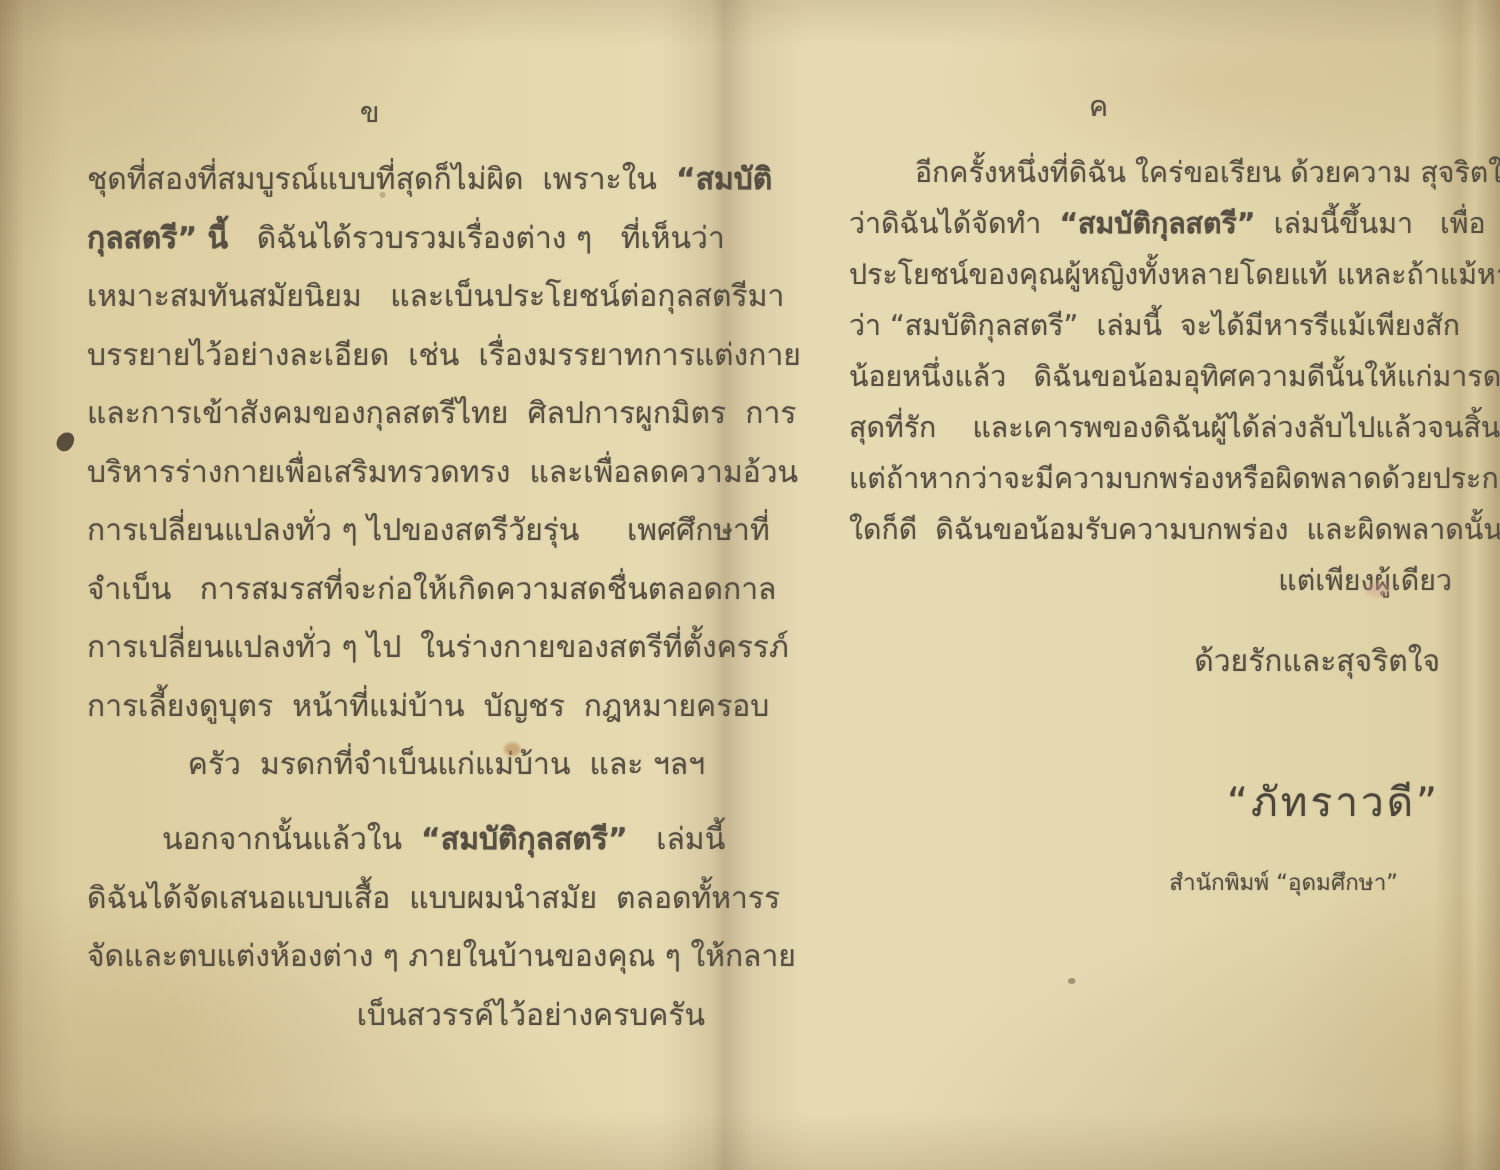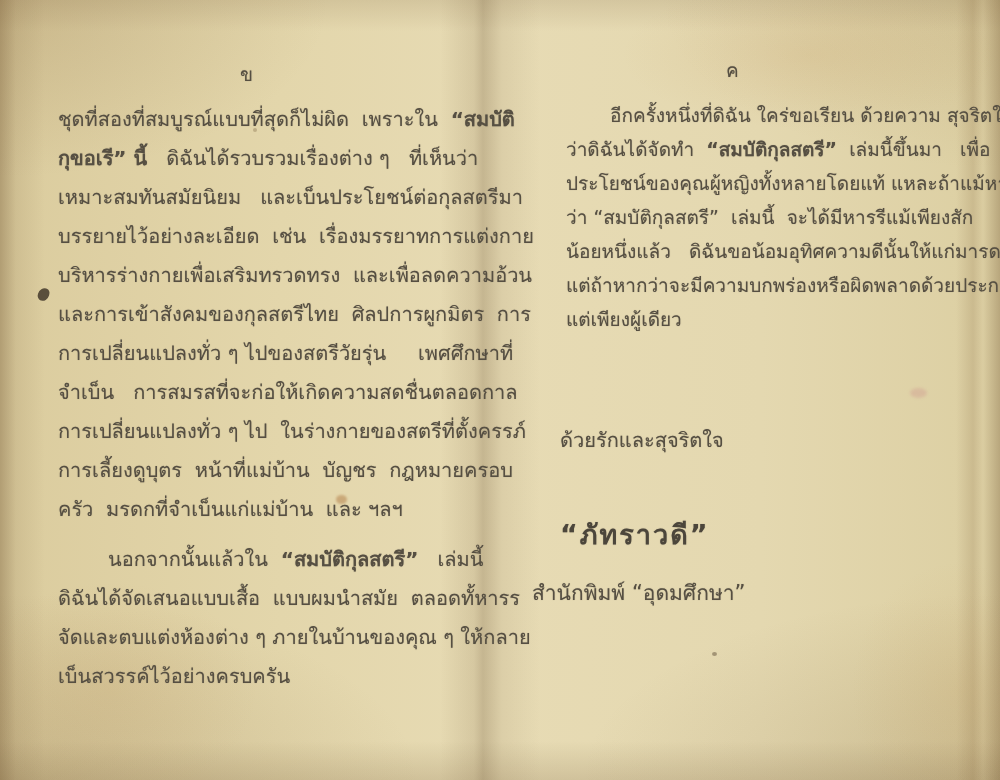--- a/index.html
+++ b/index.html
@@ -22,28 +22,28 @@
         rgba(120,95,60,0) 95%, rgba(120,95,60,0.20) 100%),
       linear-gradient(90deg, #dbcc9e 0%, #e3d6ab 28%, #e7dbb4 50%, #e4d8b0 76%, #dccfa2 100%);
   }
   .txt{text-shadow:0 0 1px rgba(87,81,74,0.45);}
   .page-header{position:absolute;font-size:19px;}
   .hdr-left{left:240px;top:59px;}
   .hdr-right{left:726px;top:55px;}
   .textblock{position:absolute;}
   .left-text{left:58px;top:100px;width:412px;font-size:20px;line-height:39px;}
   .right-text{left:566px;top:98px;width:402px;font-size:19px;line-height:34px;}
-  .line{white-space:pre;}
+  .line{white-space:pre;text-align:right;}
   .left-text .line.indent{padding-left:50px;margin-top:11px;}
   .right-text .line.indent{padding-left:44px;margin-top:0;}
-  .closing-line{position:absolute;left:560px;width:400px;text-align:left;}
+  .closing-line{position:absolute;left:560px;width:400px;text-align:right;}
   .valediction{top:424px;font-size:20px;}
   .from-line{top:477px;font-size:20px;}
-  .signature{top:513px;font-size:27px;font-weight:bold;letter-spacing:2px;color:#4c463b;}
-  .publisher{top:576px;font-size:21px;transform:translateX(-28px);}
+  .signature{top:513px;font-size:27px;font-weight:normal;letter-spacing:2px;color:#4c463b;}
+  .publisher{top:576px;font-size:15px;transform:translateX(-28px);}
   .pubdate{top:623px;font-size:14px;letter-spacing:1px;transform:translateX(-28px);color:#5d564a;}
   .mark{position:absolute;pointer-events:none;}
   .ink-blot{left:38px;top:288px;width:11px;height:13px;background:#43382a;border-radius:60% 40% 55% 45%;opacity:.85;transform:rotate(18deg);}
   .stain-brown{left:336px;top:495px;width:11px;height:9px;background:#b5834e;border-radius:50%;opacity:.55;filter:blur(1px);}
   .stain-pink{left:910px;top:388px;width:17px;height:10px;background:#cf9a90;border-radius:50%;opacity:.40;filter:blur(1.5px);}
   .speck-1{left:712px;top:652px;width:5px;height:4px;background:#6d5d46;border-radius:50%;opacity:.55;}
   .speck-2{left:253px;top:128px;width:4px;height:4px;background:#8a7250;border-radius:50%;opacity:.4;}
   .age-patch-1{left:620px;top:-20px;width:380px;height:150px;background:radial-gradient(ellipse,rgba(196,156,96,0.18),transparent 70%);}
   .age-patch-2{left:-40px;top:580px;width:300px;height:220px;background:radial-gradient(ellipse,rgba(190,150,95,0.14),transparent 70%);}
   .age-patch-3{left:850px;top:560px;width:220px;height:260px;background:radial-gradient(ellipse,rgba(196,156,96,0.16),transparent 70%);}
@@ -55,43 +55,45 @@
 
   <div class="mark age-patch-1"></div>
   <div class="mark age-patch-2"></div>
   <div class="mark age-patch-3"></div>
 
   <div class="page-header hdr-left txt">ข</div>
   <div class="page-header hdr-right txt">ค</div>
 
   <div class="textblock left-text txt">
       <div class="line"><span>ชุดที่สองที่สมบูรณ์แบบที่สุดก็ไม่ผิด  เพราะใน  </span><span style="font-weight: bold;">“สมบัติ</span></div>
-      <div class="line"><span style="font-weight: bold;">กุขอเรี” นี้</span><span>   ดิฉันได้รวบรวมเรื่องต่าง ๆ   ที่เห็นว่า</span></div>
+      <div class="line"><span style="font-weight: bold;">กุลสตรี” นี้</span><span>   ดิฉันได้รวบรวมเรื่องต่าง ๆ   ที่เห็นว่า</span></div>
       <div class="line">เหมาะสมทันสมัยนิยม   และเบ็นประโยชน์ต่อกุลสตรีมา</div>
       <div class="line">บรรยายไว้อย่างละเอียด  เช่น  เรื่องมรรยาทการแต่งกาย</div>
+      <div class="line">และการเข้าสังคมของกุลสตรีไทย  ศิลปการผูกมิตร  การ</div>
       <div class="line">บริหารร่างกายเพื่อเสริมทรวดทรง  และเพื่อลดความอ้วน</div>
-      <div class="line">และการเข้าสังคมของกุลสตรีไทย  ศิลปการผูกมิตร  การ</div>
       <div class="line">การเปลี่ยนแปลงทั่ว ๆ ไปของสตรีวัยรุ่น     เพศศึกษาที่</div>
       <div class="line">จำเบ็น   การสมรสที่จะก่อให้เกิดความสดชื่นตลอดกาล</div>
       <div class="line">การเปลี่ยนแปลงทั่ว ๆ ไป  ในร่างกายของสตรีที่ตั้งครรภ์</div>
       <div class="line">การเลี้ยงดูบุตร  หน้าที่แม่บ้าน  บัญชร  กฎหมายครอบ</div>
       <div class="line">ครัว  มรดกที่จำเบ็นแก่แม่บ้าน  และ ฯลฯ</div>
       <div class="line indent"><span>นอกจากนั้นแล้วใน  </span><span style="font-weight: bold;">“สมบัติกุลสตรี”</span><span>   เล่มนี้</span></div>
       <div class="line">ดิฉันได้จัดเสนอแบบเสื้อ  แบบผมนำสมัย  ตลอดทั้หารร</div>
       <div class="line">จัดและตบแต่งห้องต่าง ๆ ภายในบ้านของคุณ ๆ ให้กลาย</div>
       <div class="line">เบ็นสวรรค์ไว้อย่างครบครัน</div>
     </div>
 
   <div class="textblock right-text txt">
       <div class="line indent">อีกครั้งหนึ่งที่ดิฉัน ใคร่ขอเรียน ด้วยความ สุจริตใจ</div>
       <div class="line"><span>ว่าดิฉันได้จัดทำ  </span><span style="font-weight: bold;">“สมบัติกุลสตรี”</span><span>  เล่มนี้ขึ้นมา   เพื่อ</span></div>
       <div class="line">ประโยชน์ของคุณผู้หญิงทั้งหลายโดยแท้ แหละถ้าแม้หาก</div>
       <div class="line">ว่า “สมบัติกุลสตรี”  เล่มนี้  จะได้มีหารรีแม้เพียงสัก</div>
       <div class="line">น้อยหนึ่งแล้ว   ดิฉันขอน้อมอุทิศความดีนั้นให้แก่มารดา</div>
+      <div class="line">สุดที่รัก    และเคารพของดิฉันผู้ได้ล่วงลับไปแล้วจนสิ้น</div>
       <div class="line">แต่ถ้าหากว่าจะมีความบกพร่องหรือผิดพลาดด้วยประการ</div>
+      <div class="line">ใดก็ดี  ดิฉันขอน้อมรับความบกพร่อง  และผิดพลาดนั้น</div>
       <div class="line">แต่เพียงผู้เดียว</div>
     </div>
 
   <div class="closing-line valediction txt">ด้วยรักและสุจริตใจ</div>
   <div class="closing-line signature txt">“ภัทราวดี”</div>
   <div class="closing-line publisher txt">สำนักพิมพ์  “อุดมศึกษา”</div>
 
   <div class="mark ink-blot"></div>
   <div class="mark stain-brown"></div>
   <div class="mark stain-pink"></div>

